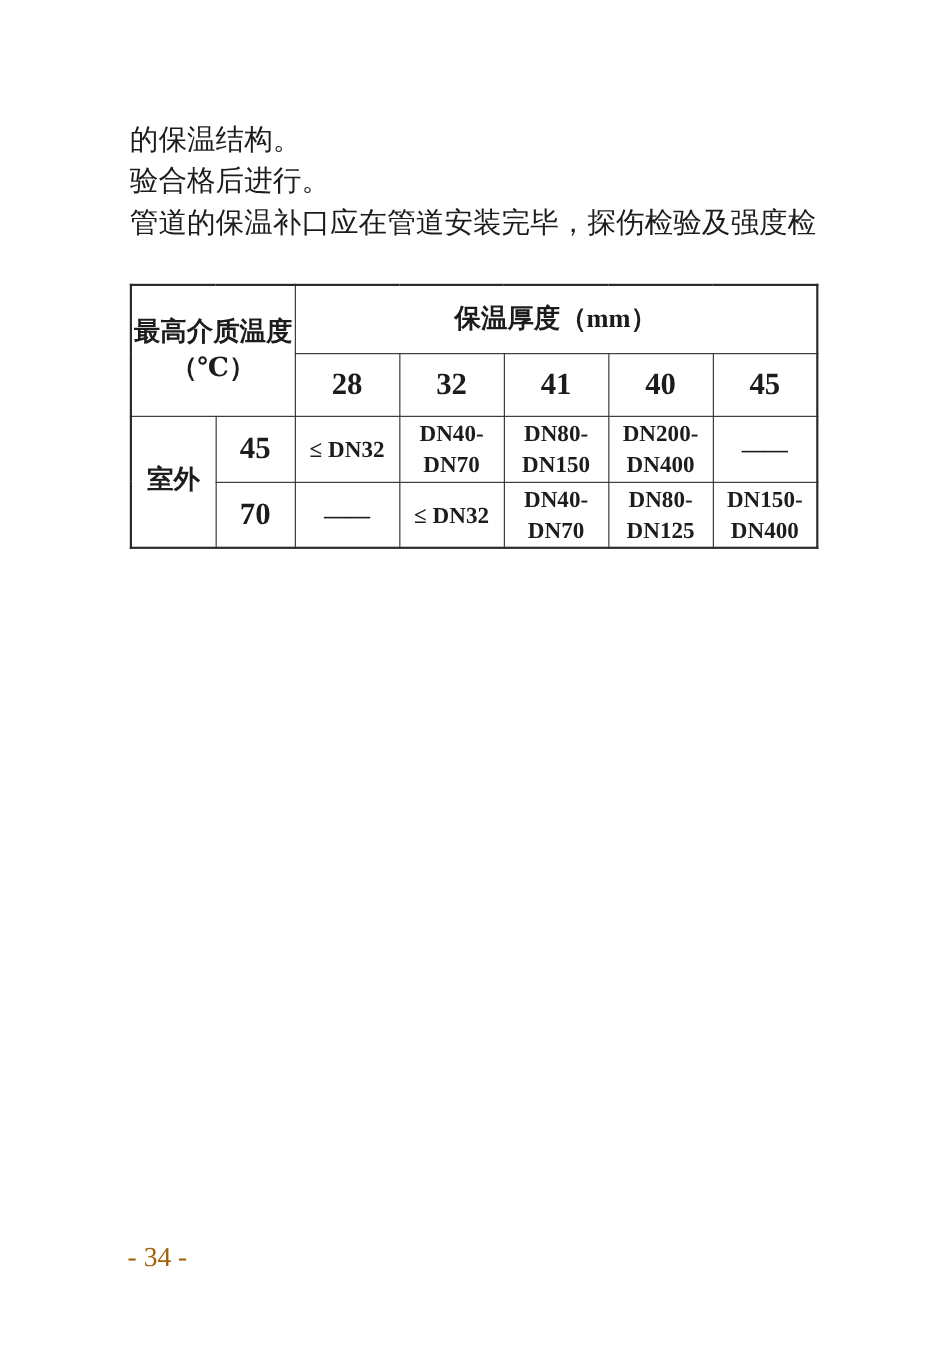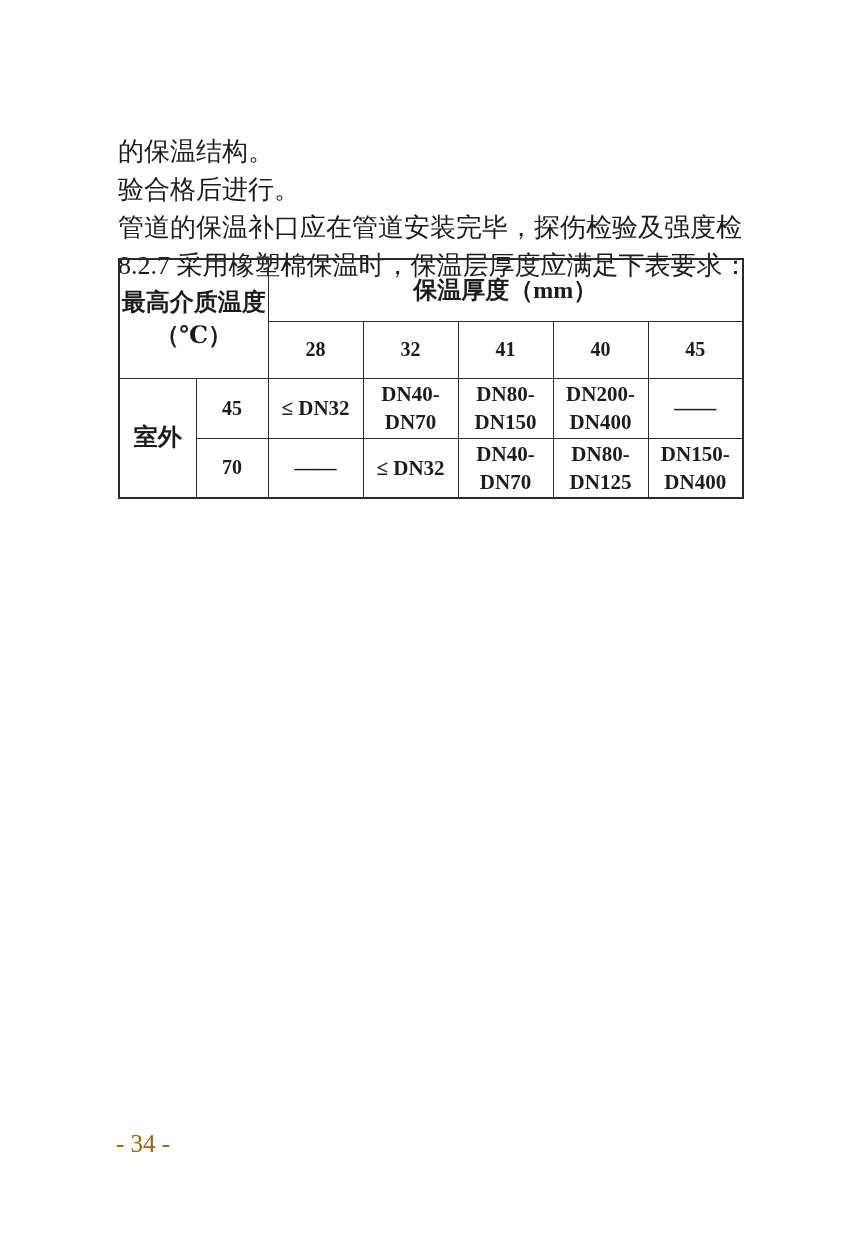--- a/index.html
+++ b/index.html
@@ -13,21 +13,20 @@
     position: relative;
     overflow: hidden;
     font-family: "Liberation Serif", "DejaVu Serif", serif;
     color: #1c1c1c;
   }
   .text-block {
     position: absolute;
     left: 118px;
     top: 108px;
     width: 632px;
-    margin-top: 25px;
   }
   .text-line {
     font-size: 26px;
     line-height: 38px;
     white-space: nowrap;
     color: #1c1c1c;
   }
   .doc-table {
     position: absolute;
     left: 118px;
@@ -47,21 +46,21 @@
   .row-h1 { height: 62px; }
   .row-h2 { height: 57px; }
   .row-h3 { height: 60px; }
   .row-h4 { height: 60px; }
   .cell-cn {
     font-size: 24px;
     line-height: 33px;
     white-space: pre-line;
   }
   .cell-num {
-    font-size: 20px;
+    font-size: 28px;
   }
   .cell-dn {
     font-size: 21px;
     line-height: 28px;
     white-space: pre-line;
   }
   .page-number {
     position: absolute;
     left: 116px;
     top: 1130px;
@@ -70,21 +69,20 @@
     white-space: pre;
   }
 </style>
 </head>
 <body>
 
 <div class="text-block">
   <div class="text-line">的保温结构。</div>
   <div class="text-line">验合格后进行。</div>
   <div class="text-line">管道的保温补口应在管道安装完毕，探伤检验及强度检</div>
-  <div class="text-line">8.2.7 采用橡塑棉保温时，保温层厚度应满足下表要求：</div>
 </div>
 
 <table class="doc-table">
   <colgroup>
     <col style="width:77px">
     <col style="width:72px">
     <col style="width:95px">
     <col style="width:95px">
     <col style="width:95px">
     <col style="width:95px">

